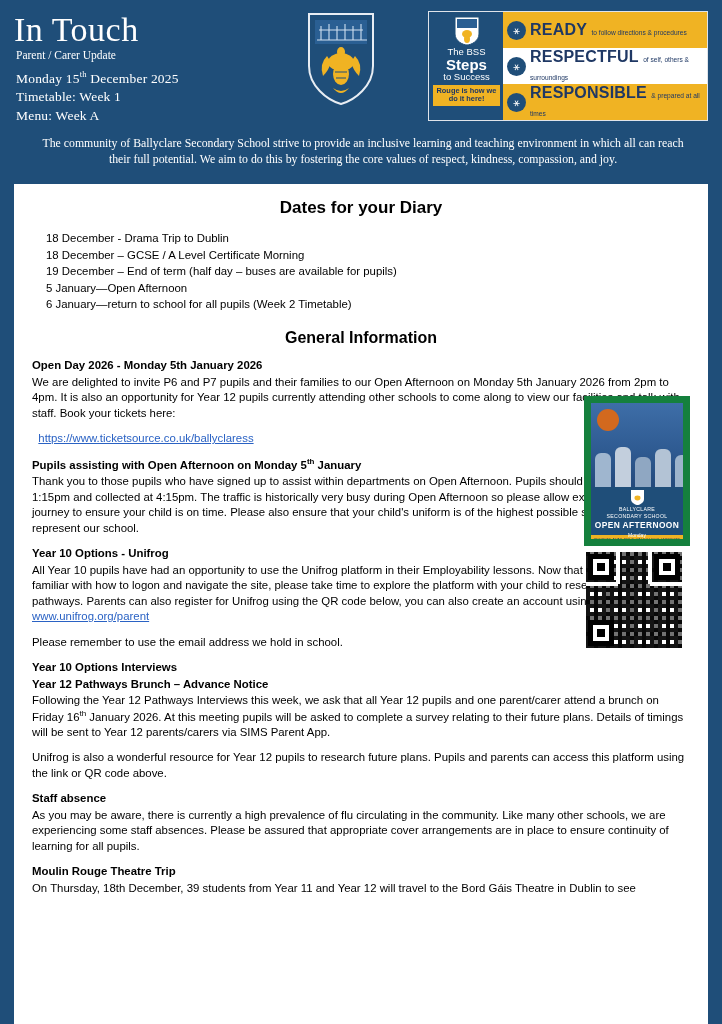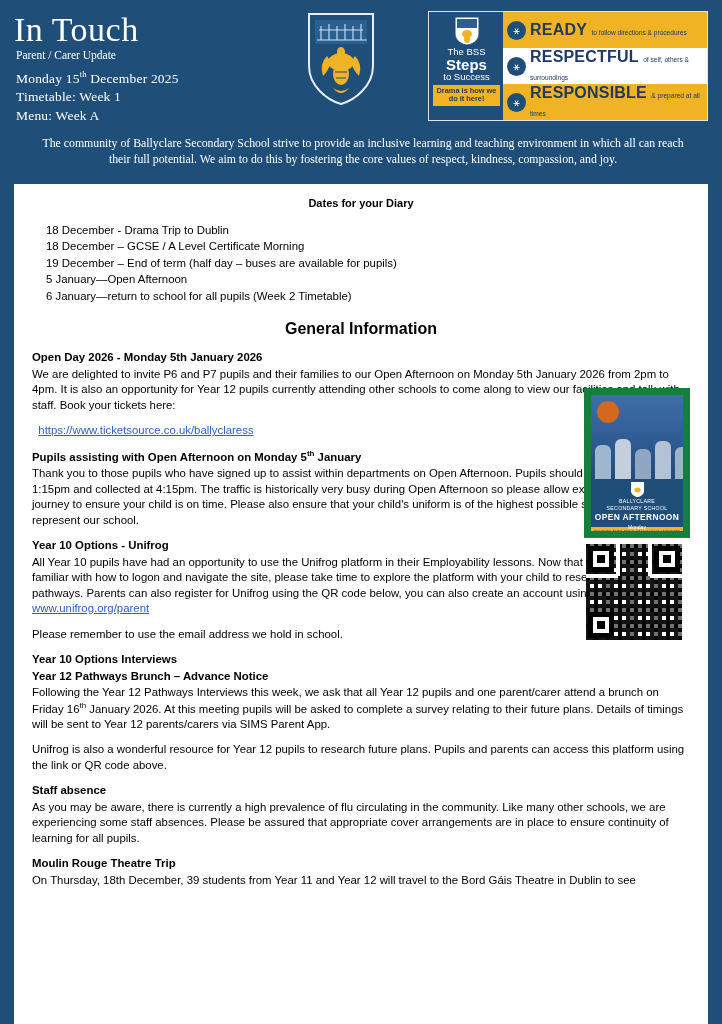--- a/index.html
+++ b/index.html
@@ -111,21 +111,21 @@
     background: #ffffff;
     padding: 10px 18px 0 18px;
     color: #000000;
     font-size: 11.4px;
     line-height: 1.36;
     overflow: hidden;
   }
   .sheet-title {
     text-align: center;
     font-weight: bold;
-    font-size: 11px;
+    font-size: 17px;
     margin: 2px 0 12px 0;
   }
   .diary { margin: 0 0 0 14px; }
   .diary div { margin-bottom: 1px; }
   .section-center {
     text-align: center;
     font-weight: bold;
     margin: 14px 0 10px 0;
     font-size: 16px;
   }
@@ -248,21 +248,21 @@
         <svg viewBox="0 0 26 30" width="26" height="30" aria-hidden="true">
           <path d="M1 1 H25 V18 C25 25 17 29 13 29 C9 29 1 25 1 18 Z" fill="#ffffff" stroke="#1f4e79"></path>
           <path d="M3 3 H23 V12 H3 Z" fill="#2a5f93"></path>
           <ellipse cx="13" cy="18" rx="5" ry="4" fill="#f0b323"></ellipse>
           <ellipse cx="13" cy="23" rx="3" ry="4" fill="#f0b323"></ellipse>
         </svg>
       </div>
       <div class="t1">The BSS</div>
       <div class="t2">Steps</div>
       <div class="t3">to Success</div>
-      <div class="t4">Drama is how we do it here!</div>
+      <div class="t4">Rouge is how we do it here!</div>
     </div>
     <div class="bss-right">
       <div class="bss-row r1">
         <span class="bss-ico">⚹</span>
         <span>
           <span class="bss-word">READY</span>
           <span class="bss-note">to follow directions &amp; procedures</span>
         </span>
       </div>
       <div class="bss-row r2">

